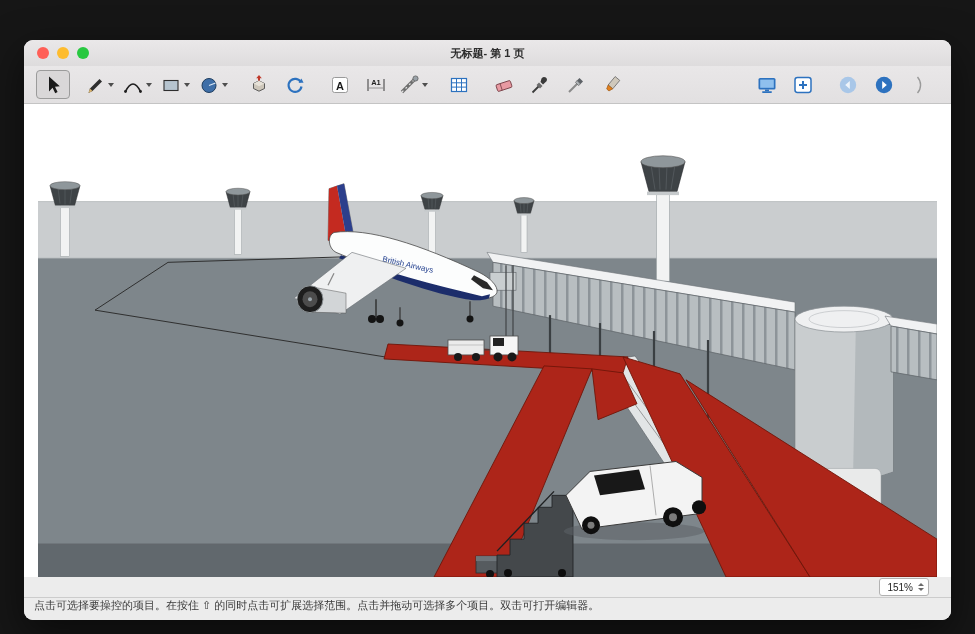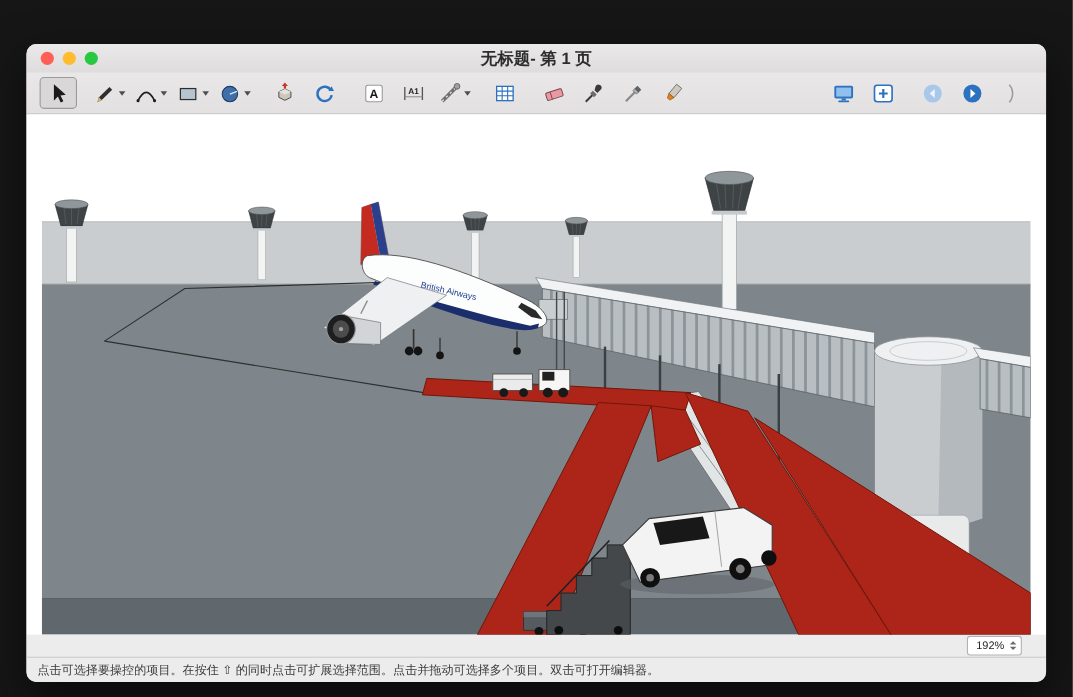--- a/index.html
+++ b/index.html
@@ -3,40 +3,40 @@
 <meta charset="utf-8">
 <style>
   html,body{margin:0;padding:0;background:#161616;}
   .desktop{position:relative;width:975px;height:634px;background:#161616;font-family:"Liberation Sans",sans-serif;overflow:hidden;}
   .window{position:absolute;left:24px;top:40px;width:927px;height:580px;background:#ececec;border-radius:9px;overflow:hidden;display:flex;flex-direction:column;box-shadow:0 14px 40px rgba(0,0,0,.55);}
   
   .titlebar{height:26px;background:linear-gradient(#eae8e9,#dedcdd);position:relative;display:flex;align-items:center;justify-content:center;flex:0 0 auto;}
   .traffic{position:absolute;left:13px;top:0;height:100%;display:flex;align-items:center;gap:8px;}
   .tl{width:12px;height:12px;border-radius:50%;display:inline-block;}
   .tl.red{background:#ff5f57;}.tl.yellow{background:#febc2e;}.tl.green{background:#28c840;}
-  .title{font-size:15px;font-weight:bold;color:#2d2d2d;}
+  .title{font-size:11px;font-weight:bold;color:#2d2d2d;}
   
   .toolbar{height:37px;background:linear-gradient(#e9e7e8,#e2e0e1);display:flex;align-items:center;padding:0 12px;border-bottom:1px solid #c4c4c4;flex:0 0 auto;}
   .tbtn{height:27px;min-width:28px;padding:0 2px;display:flex;align-items:center;justify-content:center;border-radius:4px;margin-right:2px;border:1px solid transparent;}
   .tbtn.selected{border:1px solid #9b9b9b;background:#d9d7d8;}
   .tbtn svg{display:block;}
   .dd{width:0;height:0;border-left:3.5px solid transparent;border-right:3.5px solid transparent;border-top:4px solid #4e4e4e;margin-left:2px;}
   .gap{width:9px;flex:0 0 auto;}
   .spacer{flex:1;}
   
   .content{flex:1;position:relative;background:#ffffff;overflow:hidden;}
   .scene{position:absolute;left:14px;top:0;width:899px;height:100%;}
   
   .zoomstrip{height:20px;background:#ececec;display:flex;align-items:center;justify-content:flex-end;padding:0 22px;flex:0 0 auto;}
   .zoombox{height:16px;background:#fff;border:1px solid #b2b2b2;border-radius:3px;display:flex;align-items:center;gap:5px;padding:0 4px 0 7px;font-size:10px;color:#1f1f1f;}
   .carets{display:flex;flex-direction:column;gap:2px;}
   .caret-up{width:0;height:0;border-left:3px solid transparent;border-right:3px solid transparent;border-bottom:3.5px solid #6b6b6b;}
   .caret-down{width:0;height:0;border-left:3px solid transparent;border-right:3px solid transparent;border-top:3.5px solid #6b6b6b;}
   
-  .statusbar{height:22px;background:#ececec;border-top:1px solid #cccccc;display:flex;align-items:center;padding:0 10px;gap:10px;flex:0 0 auto;}
+  .statusbar{height:22px;background:#ececec;border-top:1px solid #cccccc;display:flex;padding:0 10px;gap:10px;flex:0 0 auto;}
   .hint{flex:1;font-size:11px;color:#3a3a3a;white-space:nowrap;overflow:hidden;}
   .measure{display:flex;align-items:center;gap:7px;padding-right:4px;}
   .mlabel{font-size:11px;color:#b2b2b2;}
   .minput{width:118px;height:15px;border:1px solid #c5c5c5;border-radius:2px;background:#fff;font-size:10px;padding:0 3px;outline:none;font-family:"Liberation Sans",sans-serif;}
 </style>
 </head>
 <body>
 
 <div class="desktop">
   <div class="window">
@@ -389,21 +389,21 @@
           <line x1="362" y1="204" x2="362" y2="218" stroke="#333" stroke-width="1.2"></line>
           <circle cx="362" cy="220" r="3.5" fill="#141414"></circle>
           <line x1="432" y1="198" x2="432" y2="213" stroke="#333" stroke-width="1.2"></line>
           <circle cx="432" cy="216" r="3.5" fill="#141414"></circle>
         </g>
       </svg>
     </div>
 
     <div class="zoomstrip">
       <div class="zoombox">
-        <span>192%</span>
+        <span>151%</span>
         <span class="carets">
           <i class="caret-up"></i>
             <i class="caret-down"></i>
         </span>
       </div>
     </div>
 
     <div class="statusbar">
       <div class="hint">点击可选择要操控的项目。在按住 ⇧ 的同时点击可扩展选择范围。点击并拖动可选择多个项目。双击可打开编辑器。</div>
     </div>

